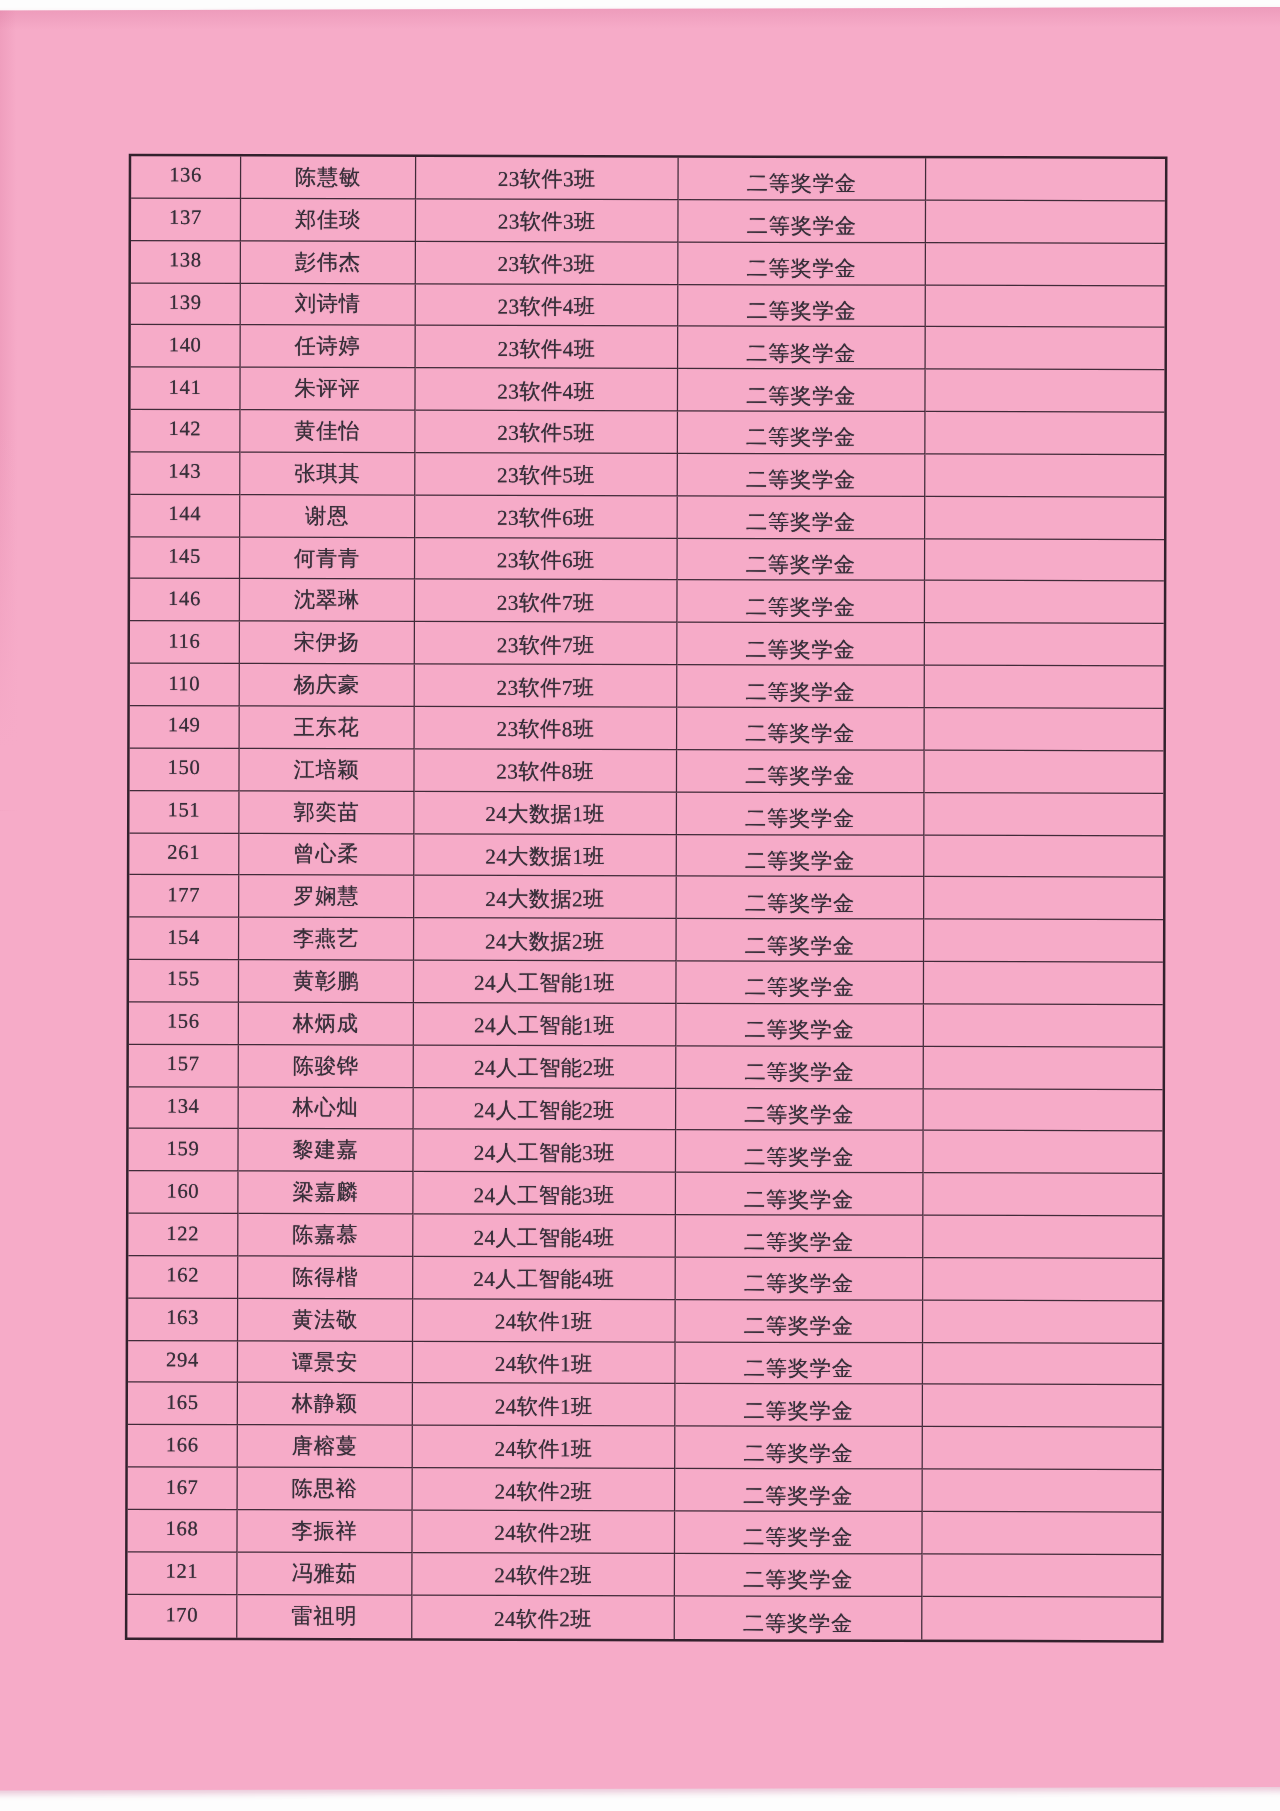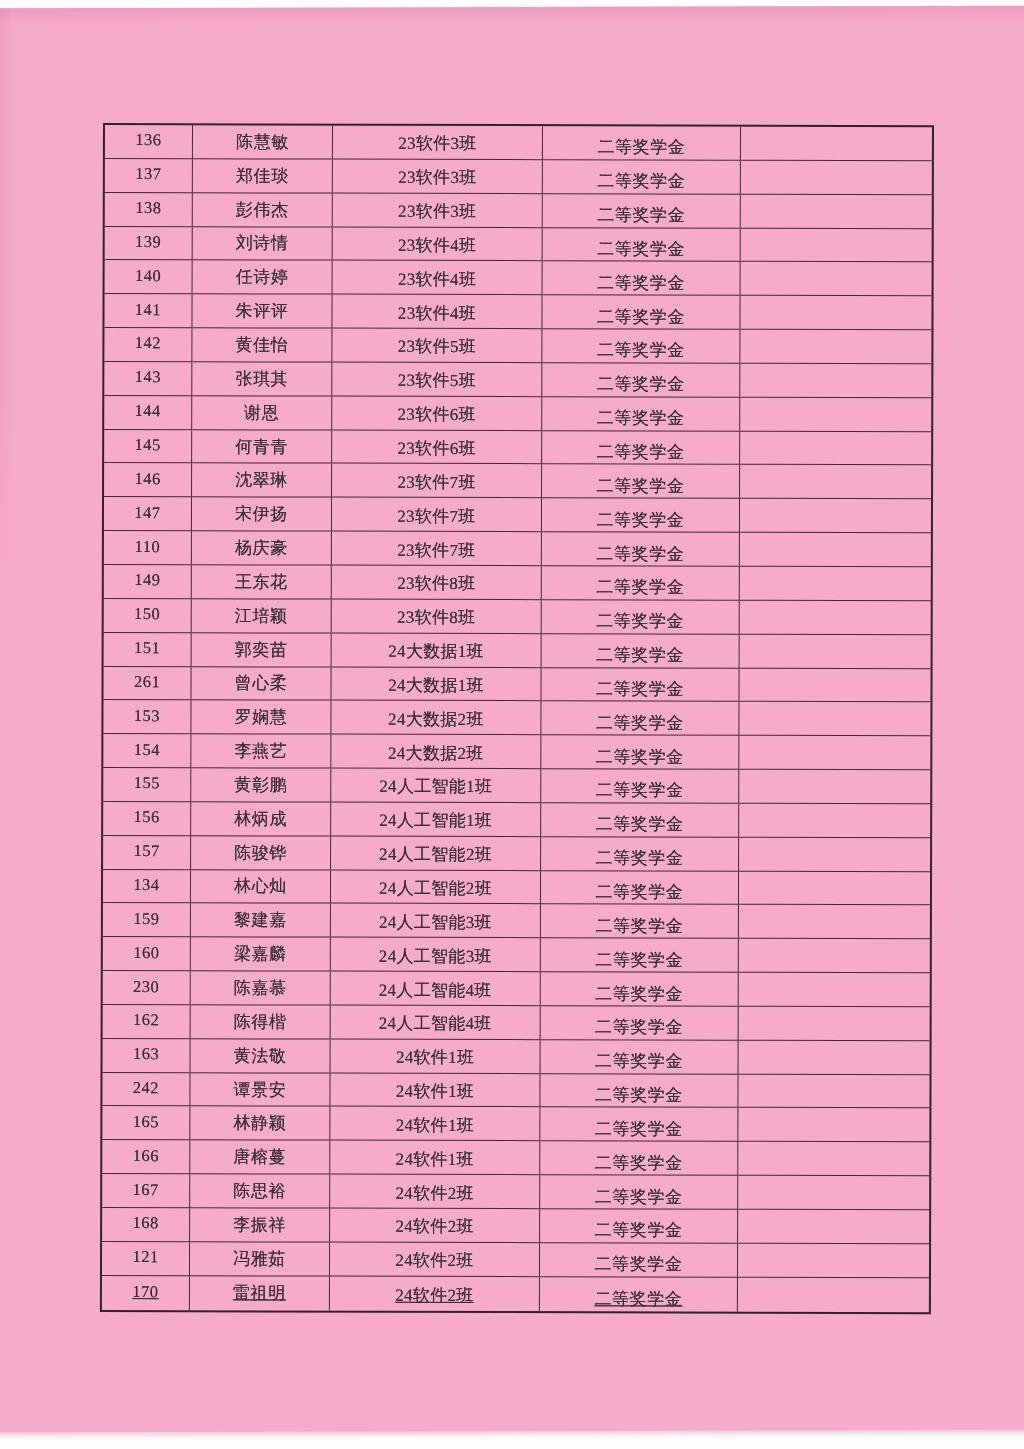--- a/index.html
+++ b/index.html
@@ -93,21 +93,20 @@
     letter-spacing: 0.3px;
   }
   .c-award {
     padding-top: 9px;
   }
   .c-remark {
     border-right: none;
   }
   .row:last-child .cell {
     border-bottom: none;
-    text-decoration: underline;
   }
 </style>
 </head>
 <body>
 
 <div class="page">
   <div class="paper">
     <div class="left-shade"></div>
   </div>
   <div class="award-table" id="awardTable">
@@ -193,21 +192,21 @@
 
   <div class="row">
     <div class="cell c-no">146</div>
     <div class="cell c-name">沈翠琳</div>
     <div class="cell c-class">23软件7班</div>
     <div class="cell c-award">二等奖学金</div>
     <div class="cell c-remark"></div>
   </div>
 
   <div class="row">
-    <div class="cell c-no">147</div>
+    <div class="cell c-no">116</div>
     <div class="cell c-name">宋伊扬</div>
     <div class="cell c-class">23软件7班</div>
     <div class="cell c-award">二等奖学金</div>
     <div class="cell c-remark"></div>
   </div>
 
   <div class="row">
     <div class="cell c-no">110</div>
     <div class="cell c-name">杨庆豪</div>
     <div class="cell c-class">23软件7班</div>
@@ -241,21 +240,21 @@
 
   <div class="row">
     <div class="cell c-no">261</div>
     <div class="cell c-name">曾心柔</div>
     <div class="cell c-class">24大数据1班</div>
     <div class="cell c-award">二等奖学金</div>
     <div class="cell c-remark"></div>
   </div>
 
   <div class="row">
-    <div class="cell c-no">153</div>
+    <div class="cell c-no">177</div>
     <div class="cell c-name">罗娴慧</div>
     <div class="cell c-class">24大数据2班</div>
     <div class="cell c-award">二等奖学金</div>
     <div class="cell c-remark"></div>
   </div>
 
   <div class="row">
     <div class="cell c-no">154</div>
     <div class="cell c-name">李燕艺</div>
     <div class="cell c-class">24大数据2班</div>
@@ -305,21 +304,21 @@
 
   <div class="row">
     <div class="cell c-no">160</div>
     <div class="cell c-name">梁嘉麟</div>
     <div class="cell c-class">24人工智能3班</div>
     <div class="cell c-award">二等奖学金</div>
     <div class="cell c-remark"></div>
   </div>
 
   <div class="row">
-    <div class="cell c-no">230</div>
+    <div class="cell c-no">122</div>
     <div class="cell c-name">陈嘉慕</div>
     <div class="cell c-class">24人工智能4班</div>
     <div class="cell c-award">二等奖学金</div>
     <div class="cell c-remark"></div>
   </div>
 
   <div class="row">
     <div class="cell c-no">162</div>
     <div class="cell c-name">陈得楷</div>
     <div class="cell c-class">24人工智能4班</div>
@@ -329,21 +328,21 @@
 
   <div class="row">
     <div class="cell c-no">163</div>
     <div class="cell c-name">黄法敬</div>
     <div class="cell c-class">24软件1班</div>
     <div class="cell c-award">二等奖学金</div>
     <div class="cell c-remark"></div>
   </div>
 
   <div class="row">
-    <div class="cell c-no">242</div>
+    <div class="cell c-no">294</div>
     <div class="cell c-name">谭景安</div>
     <div class="cell c-class">24软件1班</div>
     <div class="cell c-award">二等奖学金</div>
     <div class="cell c-remark"></div>
   </div>
 
   <div class="row">
     <div class="cell c-no">165</div>
     <div class="cell c-name">林静颖</div>
     <div class="cell c-class">24软件1班</div>

